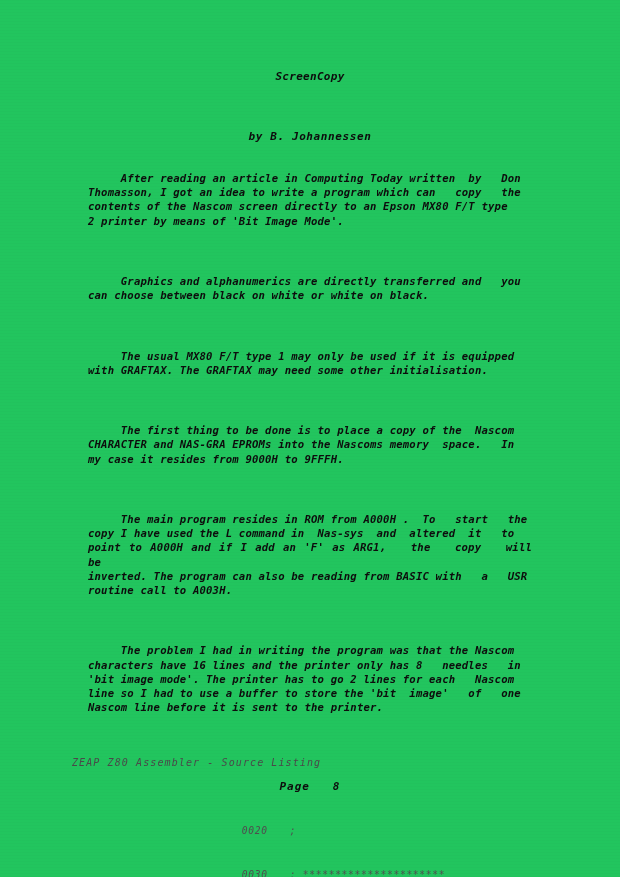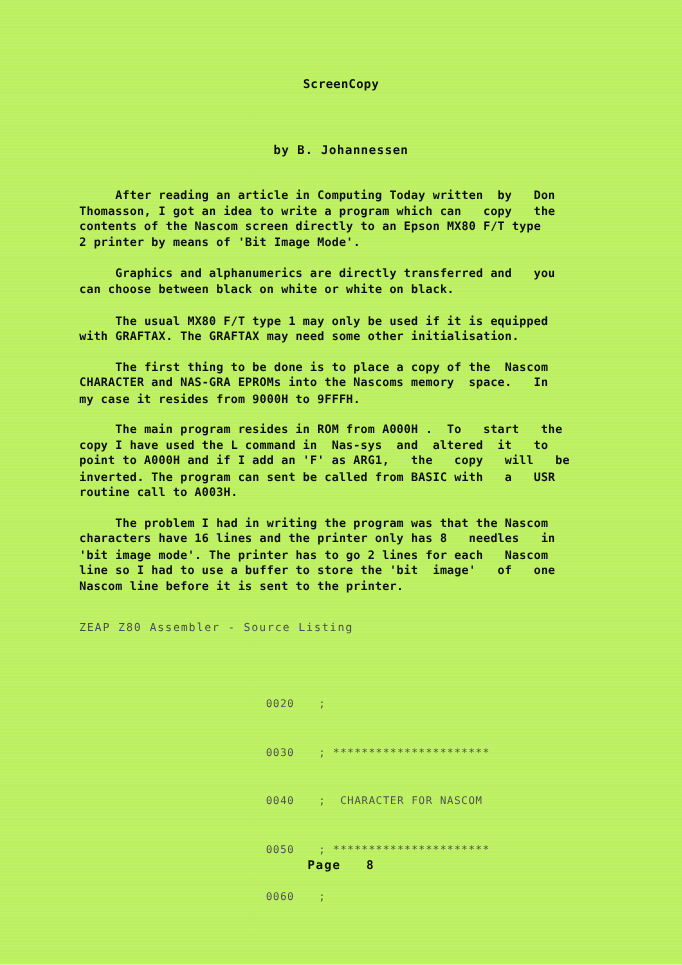--- a/index.html
+++ b/index.html
@@ -4,24 +4,25 @@
 <style>
   html, body {
     margin: 0;
     padding: 0;
     background: #ffffff;
   }
   .page {
     position: relative;
     width: 620px;
     height: 877px;
-    background: #bef264;
+    background: #22c55e;
     overflow: hidden;
     font-family: "DejaVu Sans Mono", monospace;
     color: #111111;
+    font-style: italic;
   }
   
   .page::after {
     content: "";
     position: absolute;
     inset: 0;
     pointer-events: none;
     background:
       repeating-linear-gradient(0deg, rgba(0,0,0,0.018) 0px, rgba(0,0,0,0.018) 1px, rgba(255,255,255,0) 1px, rgba(255,255,255,0) 3px);
     opacity: 0.75;
@@ -48,21 +49,21 @@
     margin-top: 47px;
     color: #0d0d0d;
   }
   .para {
     font-size: 10.6px;
     font-weight: bold;
     line-height: 14.2px;
     letter-spacing: 0.18px;
     text-align: justify;
     color: #0d0d0d;
-    margin: 0;
+    margin: 16px;
     white-space: pre-wrap;
   }
   .para-gap { height: 14.2px; }
   .body-block { margin-top: 28px; }
 
   .listing-head {
     font-size: 10px;
     font-weight: normal;
     color: #4a4a4a;
     letter-spacing: 1.1px;
@@ -124,21 +125,21 @@
       <p class="para">     The usual MX80 F/T type 1 may only be used if it is equipped
 with GRAFTAX. The GRAFTAX may need some other initialisation.</p>
       <div class="para-gap"></div>
       <p class="para">     The first thing to be done is to place a copy of the  Nascom
 CHARACTER and NAS-GRA EPROMs into the Nascoms memory  space.   In
 my case it resides from 9000H to 9FFFH.</p>
       <div class="para-gap"></div>
       <p class="para">     The main program resides in ROM from A000H .  To   start   the
 copy I have used the L command in  Nas-sys  and  altered  it   to
 point to A000H and if I add an 'F' as ARG1,   the   copy   will   be
-inverted. The program can sent be called from BASIC with   a   USR
+inverted. The program can also be reading from BASIC with   a   USR
 routine call to A003H.</p>
       <div class="para-gap"></div>
       <p class="para">     The problem I had in writing the program was that the Nascom
 characters have 16 lines and the printer only has 8   needles   in
 'bit image mode'. The printer has to go 2 lines for each   Nascom
 line so I had to use a buffer to store the 'bit  image'   of   one
 Nascom line before it is sent to the printer.</p>
       <div class="para-gap"></div>
     </div>
 

